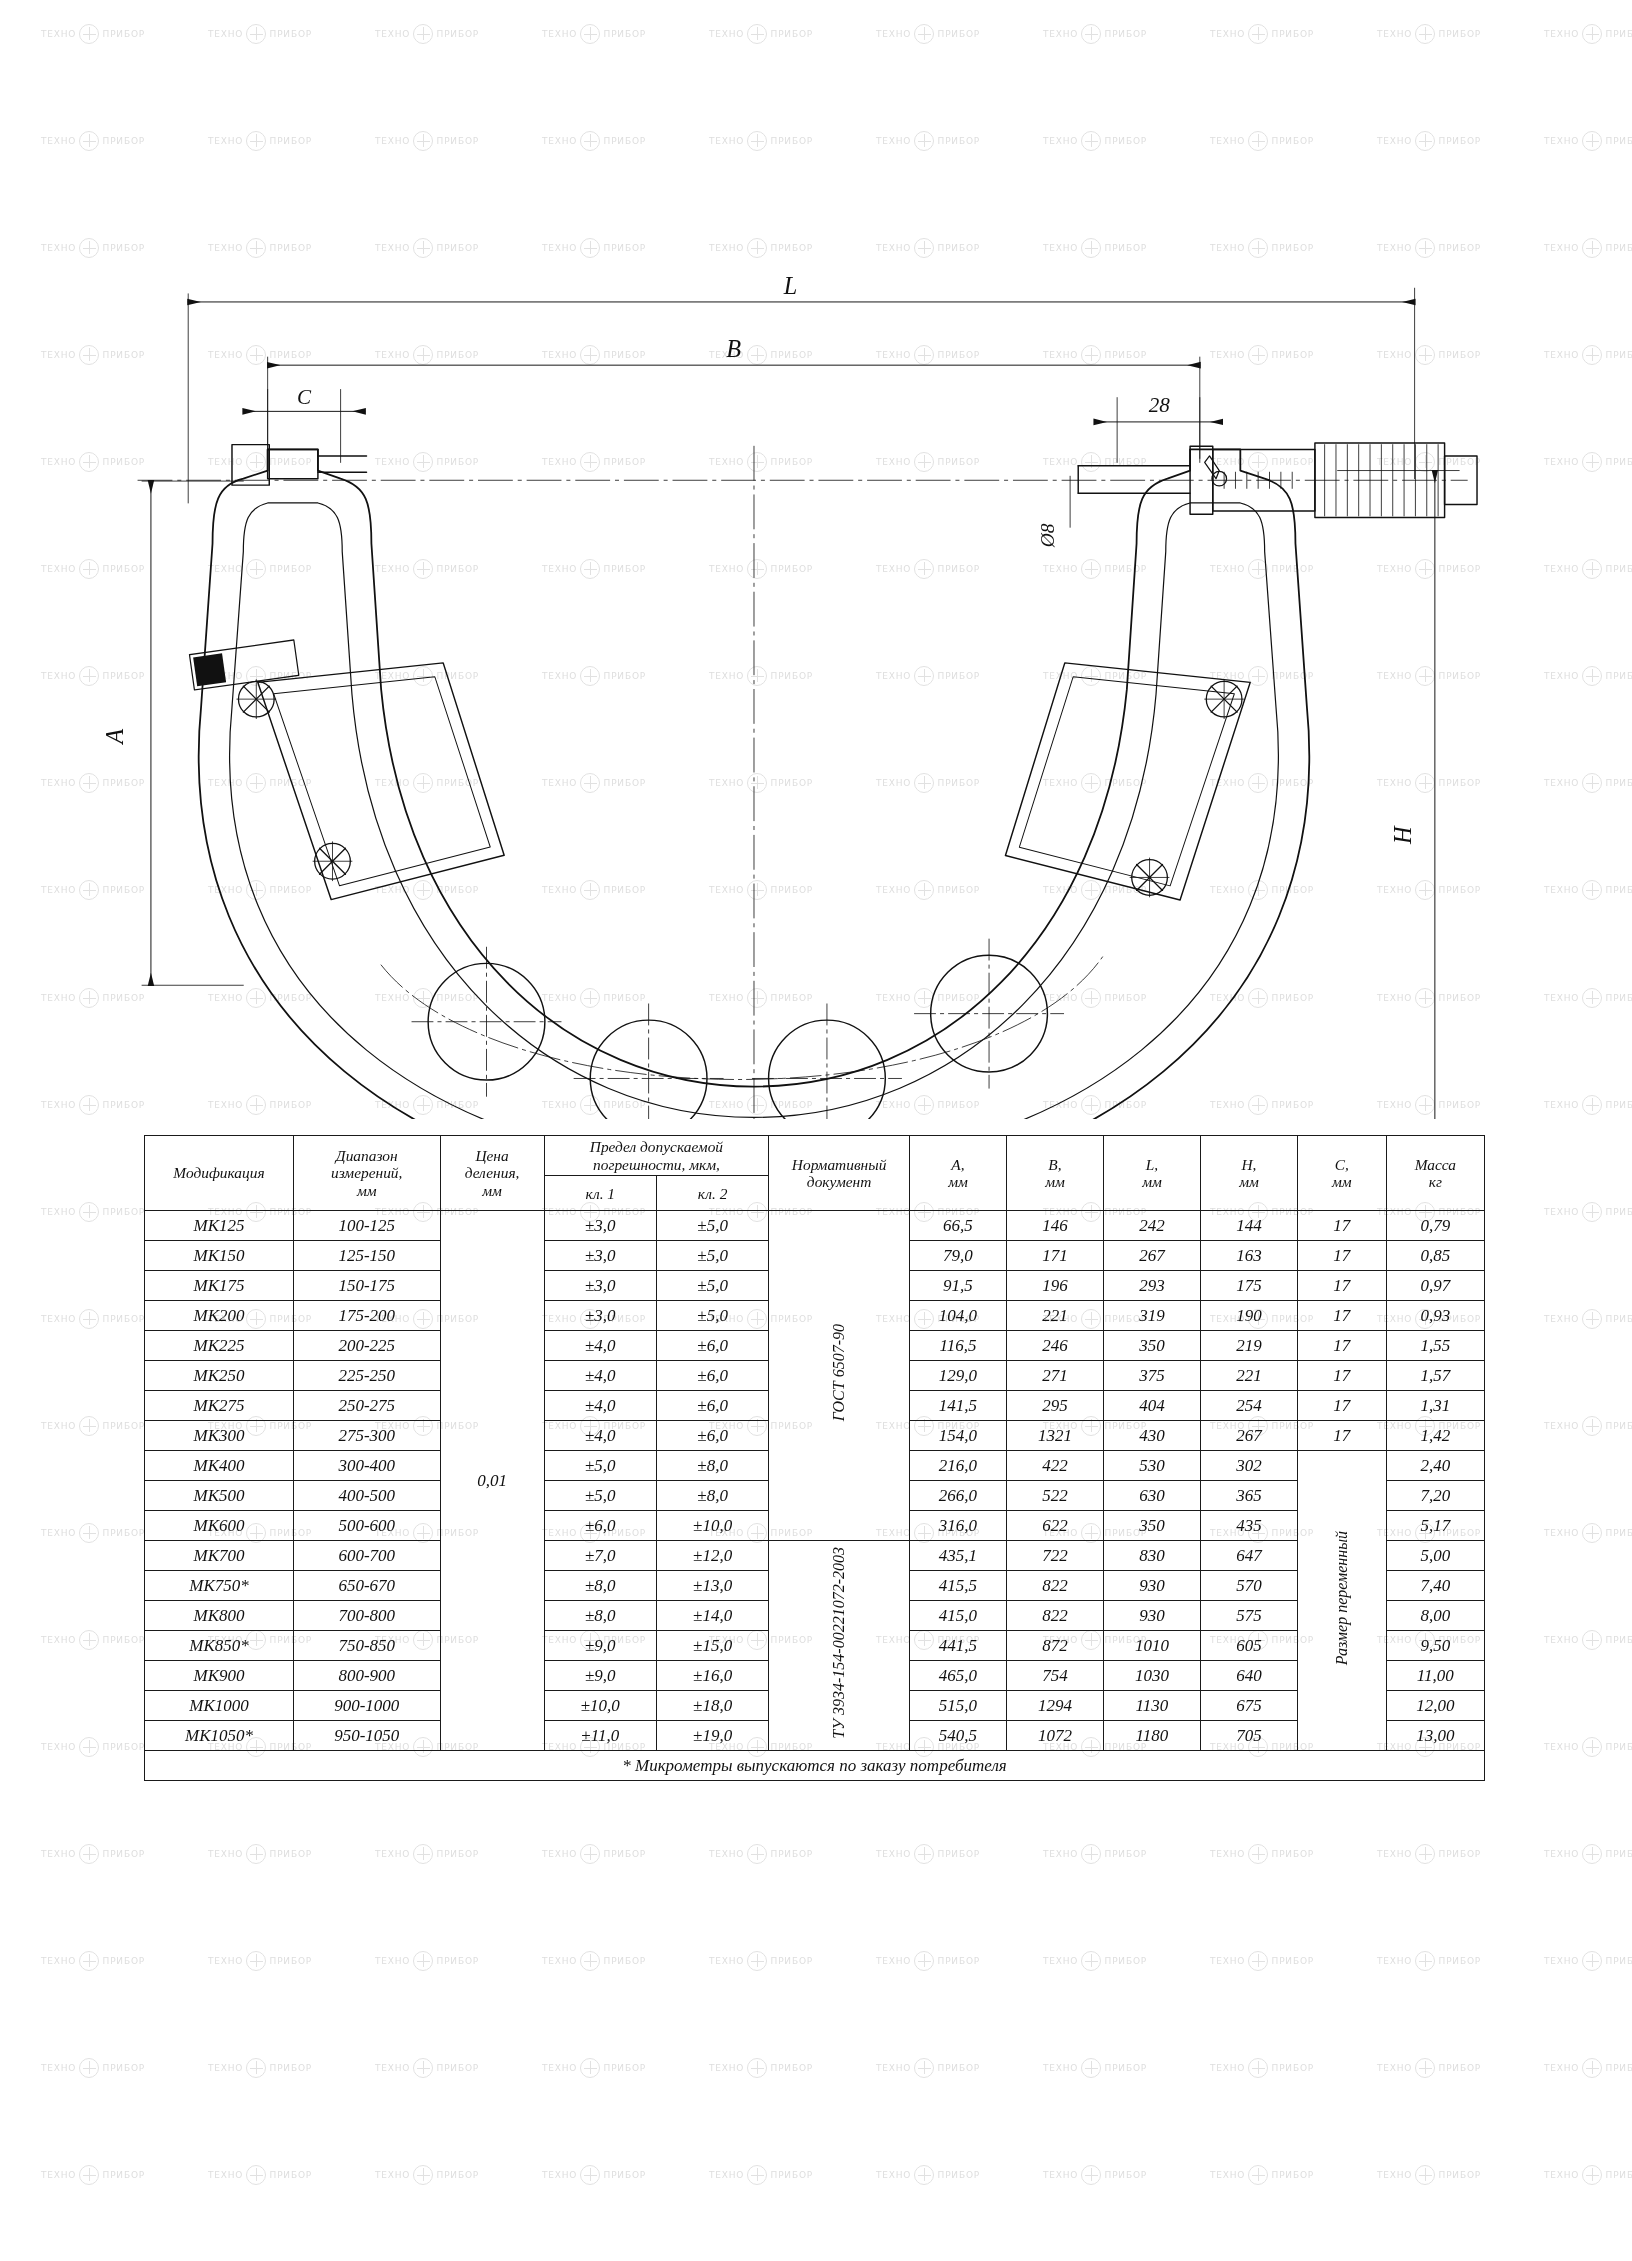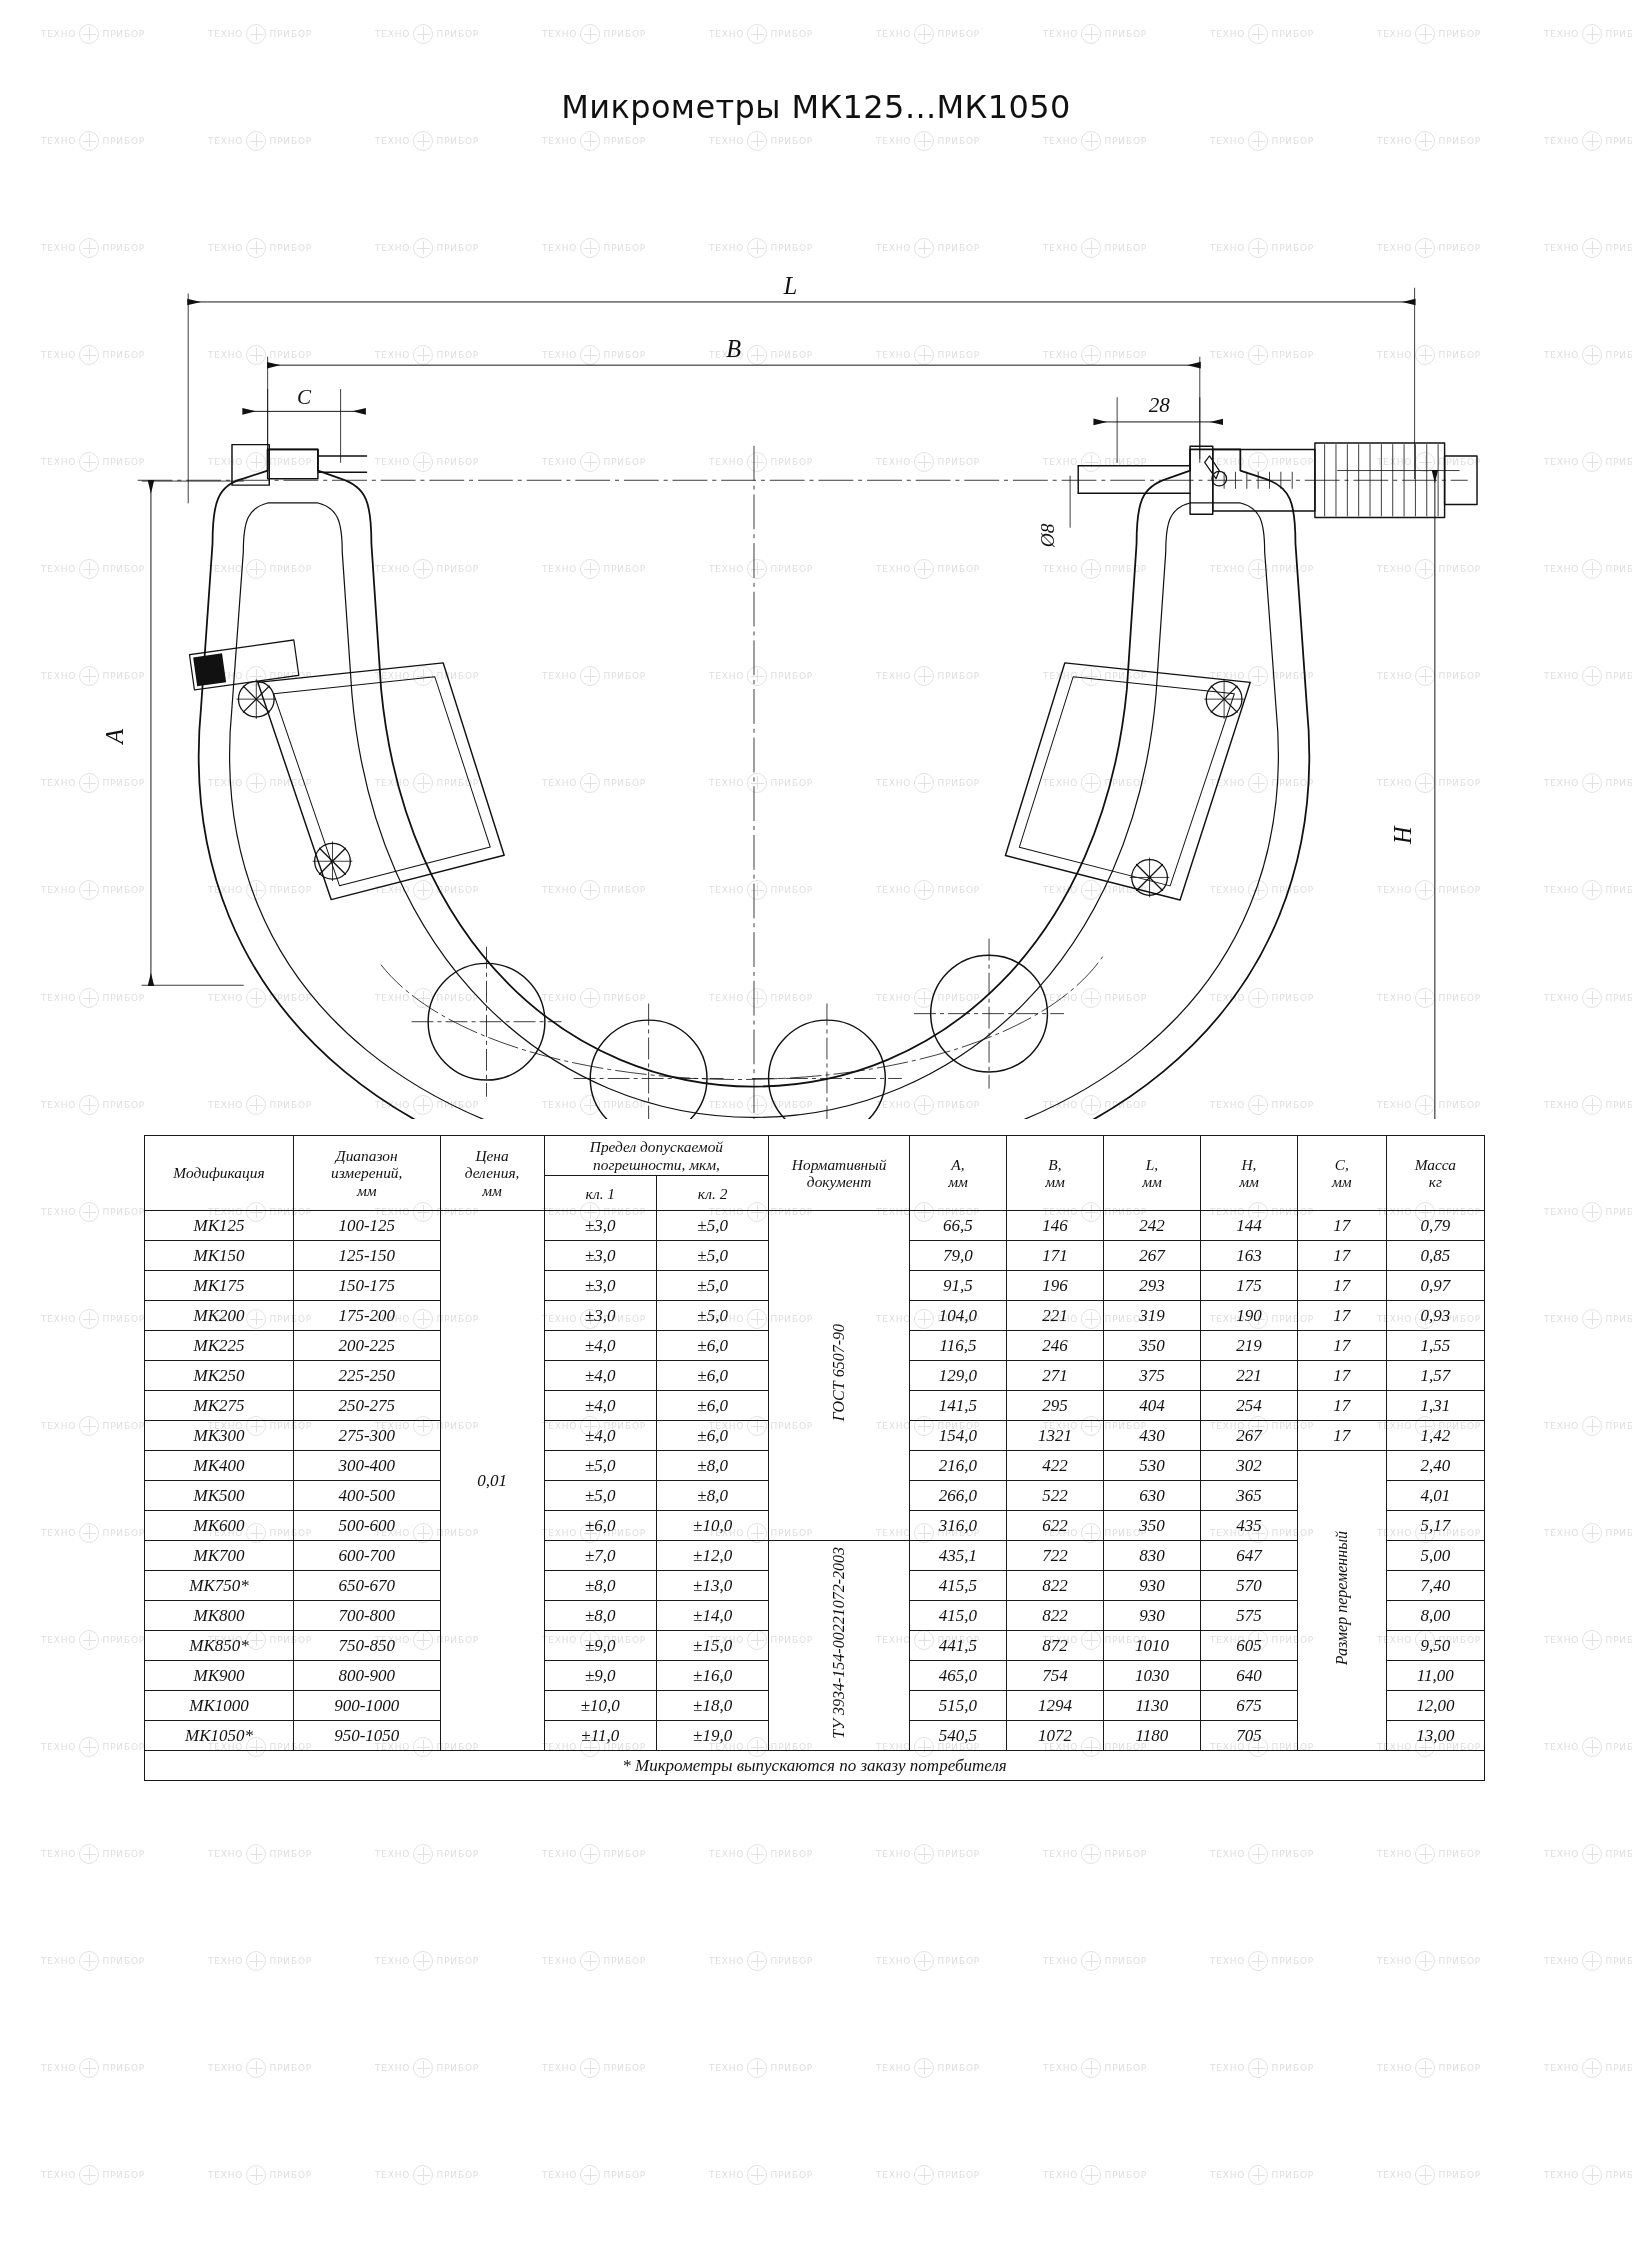--- a/index.html
+++ b/index.html
@@ -305,21 +305,20 @@
       <div class="wm" style="left: 375px; top: 2165px;">ТЕХНО<span class="ring"></span>ПРИБОР</div>
       <div class="wm" style="left: 542px; top: 2165px;">ТЕХНО<span class="ring"></span>ПРИБОР</div>
       <div class="wm" style="left: 709px; top: 2165px;">ТЕХНО<span class="ring"></span>ПРИБОР</div>
       <div class="wm" style="left: 876px; top: 2165px;">ТЕХНО<span class="ring"></span>ПРИБОР</div>
       <div class="wm" style="left: 1043px; top: 2165px;">ТЕХНО<span class="ring"></span>ПРИБОР</div>
       <div class="wm" style="left: 1210px; top: 2165px;">ТЕХНО<span class="ring"></span>ПРИБОР</div>
       <div class="wm" style="left: 1377px; top: 2165px;">ТЕХНО<span class="ring"></span>ПРИБОР</div>
       <div class="wm" style="left: 1544px; top: 2165px;">ТЕХНО<span class="ring"></span>ПРИБОР</div>
     </div>
 
-  <div class="title">Микрометры МК125...МК1050</div>
 
   <svg class="drawing" viewBox="0 0 2013 1230">
     <defs>
       <marker id="arrA" markerWidth="14" markerHeight="10" refX="13" refY="5" orient="auto">
         <path d="M0,5 L14,1.6 L14,8.4 Z" fill="#111"></path>
       </marker>
       <marker id="arrB" markerWidth="14" markerHeight="10" refX="1" refY="5" orient="auto">
         <path d="M14,5 L0,1.6 L0,8.4 Z" fill="#111"></path>
       </marker>
     </defs>
@@ -644,21 +643,21 @@
           </tr>
           <tr>
             <td class="colmod">МК500</td>
             <td class="colrange">400-500</td>
             <td class="colerr">±5,0</td>
             <td class="colerr">±8,0</td>
             <td class="coldim">266,0</td>
             <td class="coldim">522</td>
             <td class="coldim">630</td>
             <td class="coldim">365</td>
-            <td class="colmass">4,01</td>
+            <td class="colmass">7,20</td>
           </tr>
           <tr>
             <td class="colmod">МК600</td>
             <td class="colrange">500-600</td>
             <td class="colerr">±6,0</td>
             <td class="colerr">±10,0</td>
             <td class="coldim">316,0</td>
             <td class="coldim">622</td>
             <td class="coldim">350</td>
             <td class="coldim">435</td>

